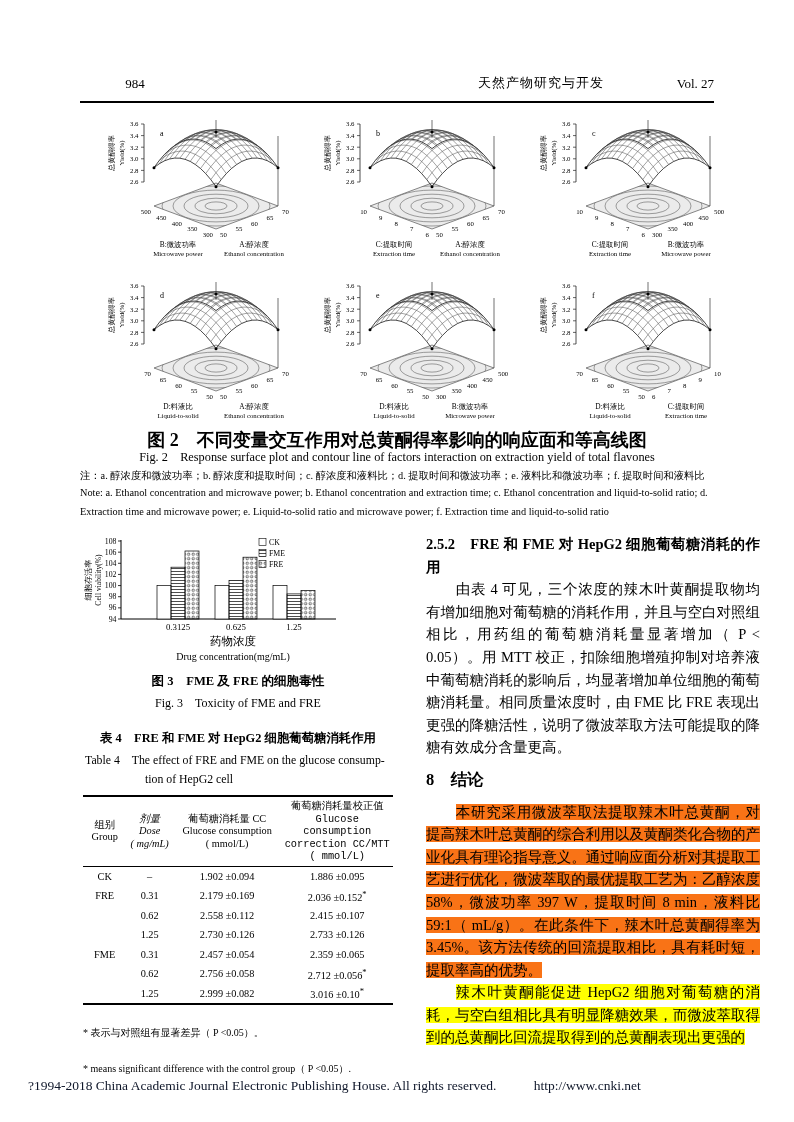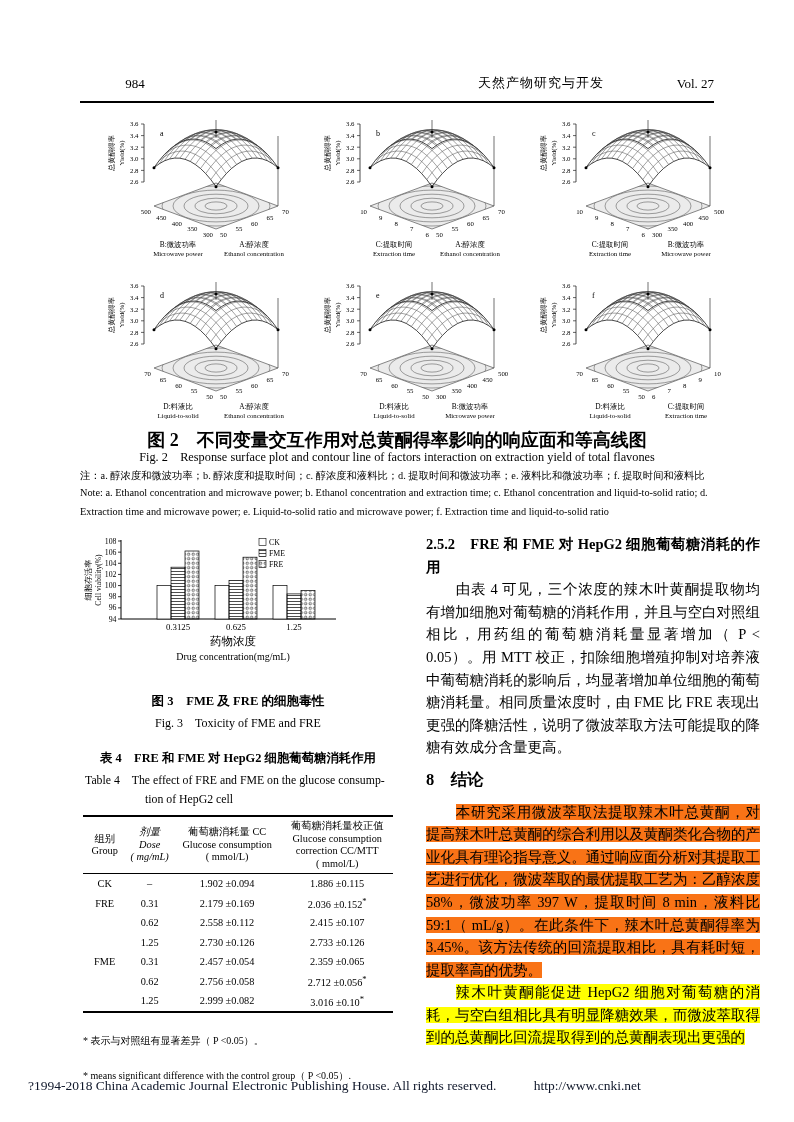--- a/index.html
+++ b/index.html
@@ -12,21 +12,21 @@
   .header .hl-right{width:110px;text-align:right;}
   .fig2-grid{position:absolute;left:80px;top:106px;display:grid;grid-template-columns:repeat(3,216px);}
   .cap{position:absolute;left:80px;width:634px;text-align:center;}
   .capzh{font-weight:bold;font-size:18px;}
   .capen{font-size:12.3px;}
   .note{position:absolute;left:80px;width:640px;font-size:10.3px;line-height:18.5px;}
   .nowrap{white-space:nowrap;}
   .col-left{position:absolute;left:83px;top:534px;width:310px;}
   .col-right{position:absolute;left:384px;top:533px;width:334px;font-size:14.5px;line-height:22.6px;text-align:justify;margin-left:42px;}
   .relcap{text-align:center;margin-top:4px;}
-  .relcap.zh{font-weight:bold;font-size:12.6px;margin-top:22px;}
+  .relcap.zh{font-weight:bold;font-size:12.6px;margin-top:2px;}
   .relcap.en{font-size:12px;margin-top:5px;}
   .t4title{font-weight:bold;font-size:12.4px;text-align:center;margin-top:18px;}
   .t4en1{font-size:11.8px;margin-top:6px;padding-left:2px;}
   .t4en2{font-size:11.8px;margin-top:3px;padding-left:62px;}
   table.t4{width:100%;border-collapse:collapse;margin-top:8px;font-size:10.3px;text-align:center;
            border-top:2px solid #000;border-bottom:2px solid #000;}
   table.t4 thead tr{border-bottom:1.5px solid #000;}
   table.t4 th{font-weight:normal;padding:3px 1px;line-height:12.5px;vertical-align:middle;}
   table.t4 td{padding:0 1px;height:19.5px;vertical-align:middle;}
   .fn{font-size:10px;line-height:15.5px;margin-top:20px;}
@@ -561,34 +561,34 @@
             <th style="width: 15%; font-style: italic;">
               <div>剂量</div>
               <div>Dose</div>
               <div>( mg/mL)</div>
             </th>
             <th style="width: 35%;">
               <div>葡萄糖消耗量 CC</div>
               <div>Glucose consumption</div>
               <div>( mmol/L)</div>
             </th>
-            <th style="width: 36%;">
+            <th style="width: 36%; font-family: Liberation Mono, monospace;">
               <div>葡萄糖消耗量校正值</div>
               <div>Glucose consumption</div>
               <div>correction CC/MTT</div>
               <div>( mmol/L)</div>
             </th>
           </tr>
         </thead>
         <tbody>
           <tr>
             <td>CK</td>
             <td>–</td>
             <td>1.902 ±0.094</td>
-            <td>1.886 ±0.115</td>
+            <td>1.886 ±0.095</td>
           </tr>
           <tr>
             <td>FRE</td>
             <td>0.31</td>
             <td>2.179 ±0.169</td>
             <td>2.036 ±0.152<sup>*</sup></td>
           </tr>
           <tr>
             <td></td>
             <td>0.62</td>

